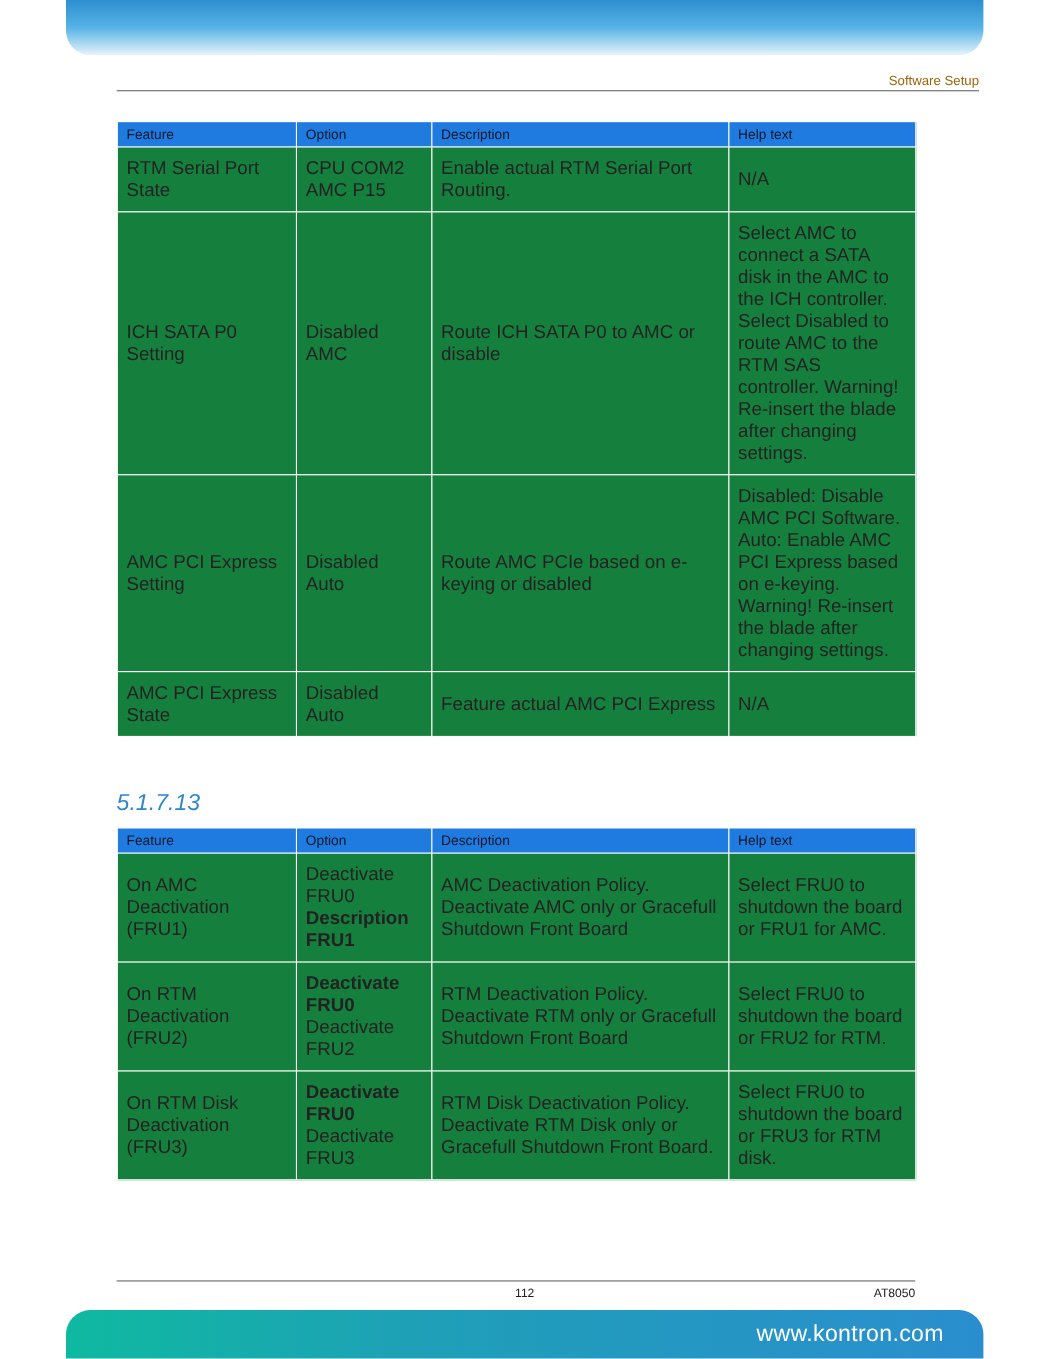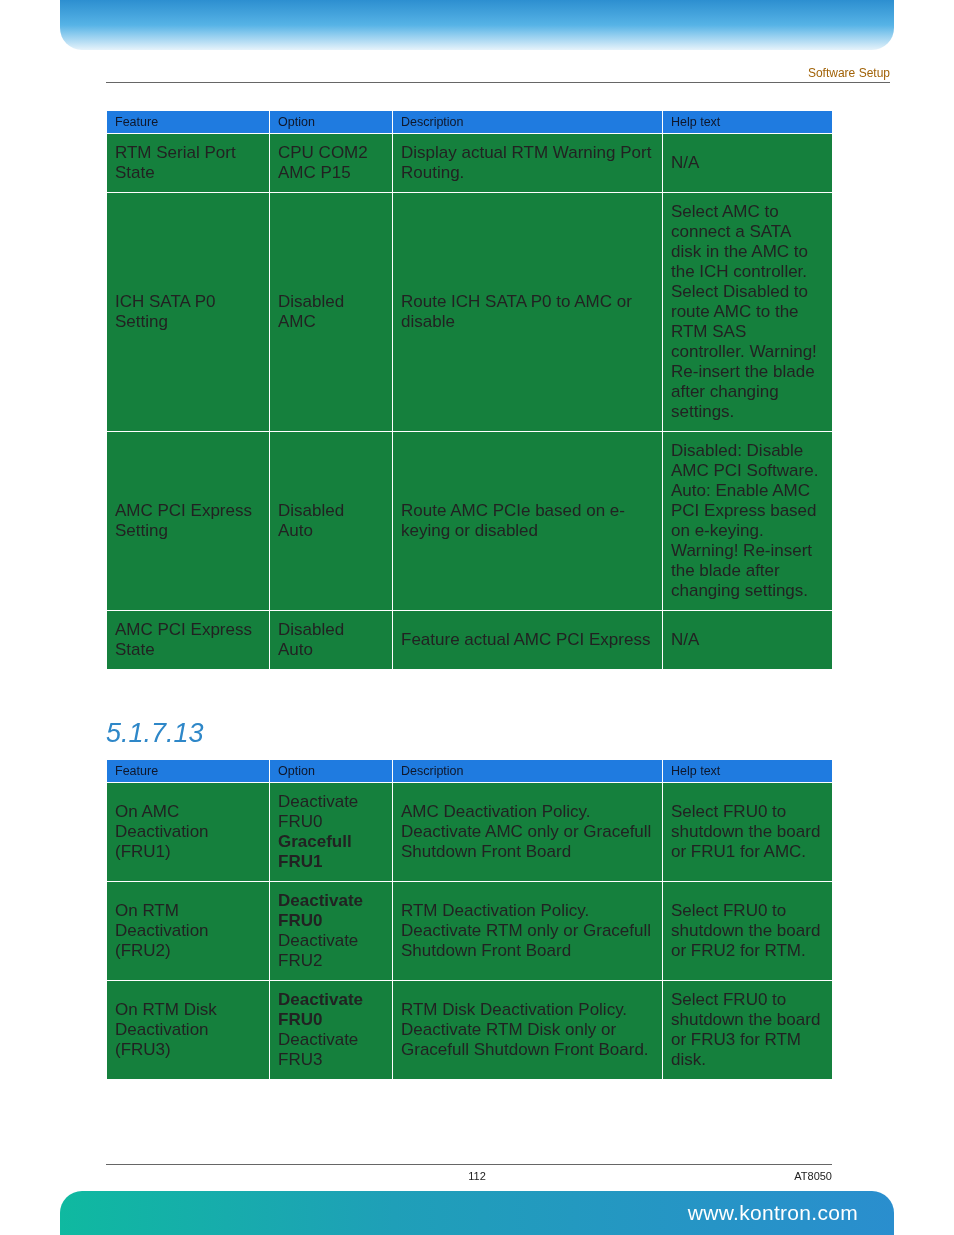--- a/index.html
+++ b/index.html
@@ -66,21 +66,21 @@
 }
 td .line { display: block; }
 .bold { font-weight: 700; }
 .section-heading {
   margin-top: 48px;
   margin-bottom: 10px;
   display: flex;
   gap: 102px;
   color: #2e87c8;
   font-style: italic;
-  font-size: 27px;
+  font-size: 21px;
 }
 .section-heading .num { width: 100px; }
 .footer-rule {
   position: absolute;
   bottom: 70px; left: 106px;
   width: 726px;
   border-top: 1px solid #666;
 }
 .page-num {
   position: absolute;
@@ -140,21 +140,21 @@
     <tbody id="t1-body">
         <tr>
           <td>
             <span class="line">RTM Serial Port State</span>
           </td>
           <td>
             <span class="line">CPU COM2</span>
             <span class="line">AMC P15</span>
           </td>
           <td>
-            <span class="line">Display actual RTM Warning Port Routing.</span>
+            <span class="line">Enable actual RTM Serial Port Routing.</span>
           </td>
           <td>
             <span class="line">N/A</span>
           </td>
         </tr>
         <tr>
           <td>
             <span class="line">ICH SATA P0 Setting</span>
           </td>
           <td>
@@ -222,21 +222,21 @@
       <th>Help text</th>
     </tr>
       </thead>
     <tbody id="t2-body">
         <tr>
           <td>
             <span class="line">On AMC Deactivation (FRU1)</span>
           </td>
           <td>
             <span class="line">Deactivate FRU0</span>
-            <span class="line bold">Gracefull FRU1</span>
+            <span class="line bold">Description FRU1</span>
           </td>
           <td>
             <span class="line">AMC Deactivation Policy. Deactivate AMC only or Gracefull Shutdown Front Board</span>
           </td>
           <td>
             <span class="line">Select FRU0 to shutdown the board or FRU1 for AMC.</span>
           </td>
         </tr>
         <tr>
           <td>

